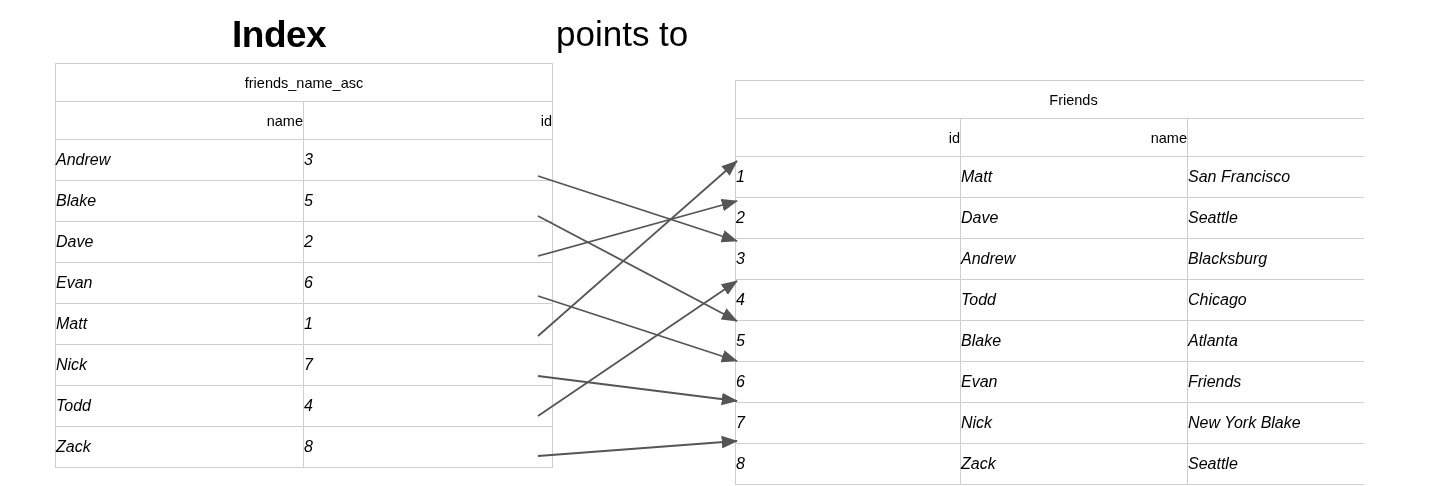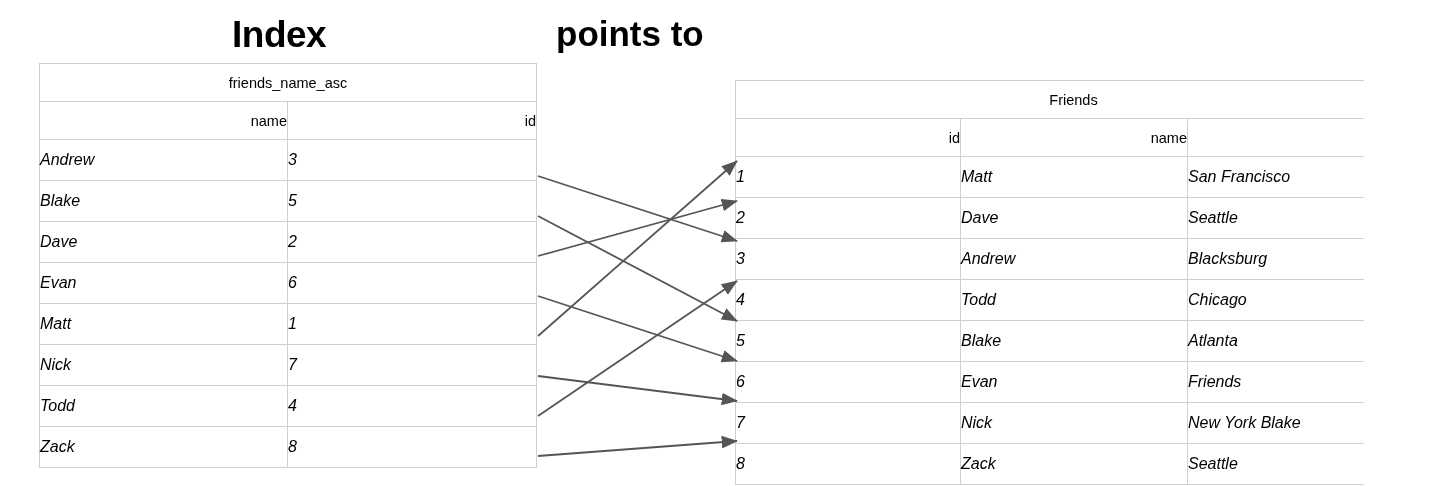--- a/index.html
+++ b/index.html
@@ -30,21 +30,21 @@
     color: #000;
   }
   #index-title { left: 232px; top: 16px; }
   #table-title { left: 1016px; top: 32px; }
 
   .mid-label {
     position: absolute;
     left: 556px;
     top: 16px;
     font-size: 35px;
-    font-weight: bold;
+    font-weight: normal;
     line-height: 1;
     white-space: nowrap;
     color: #000;
   }
 
   
   .db-table {
     position: absolute;
     border-collapse: collapse;
     background: #fff;
@@ -72,21 +72,21 @@
     font-size: 16px;
     height: 40px;
     padding-left: 11px;
     text-align: left;
     white-space: nowrap;
     font-style: italic;
   }
 
   
   #index-table {
-    left: 39px;
+    left: 55px;
     top: 63px;
     width: 497px;
   }
   #index-table col.c-name { width: 248px; }
   #index-table col.c-id   { width: 249px; }
 
   
   #friends-table {
     left: 735px;
     top: 80px;

